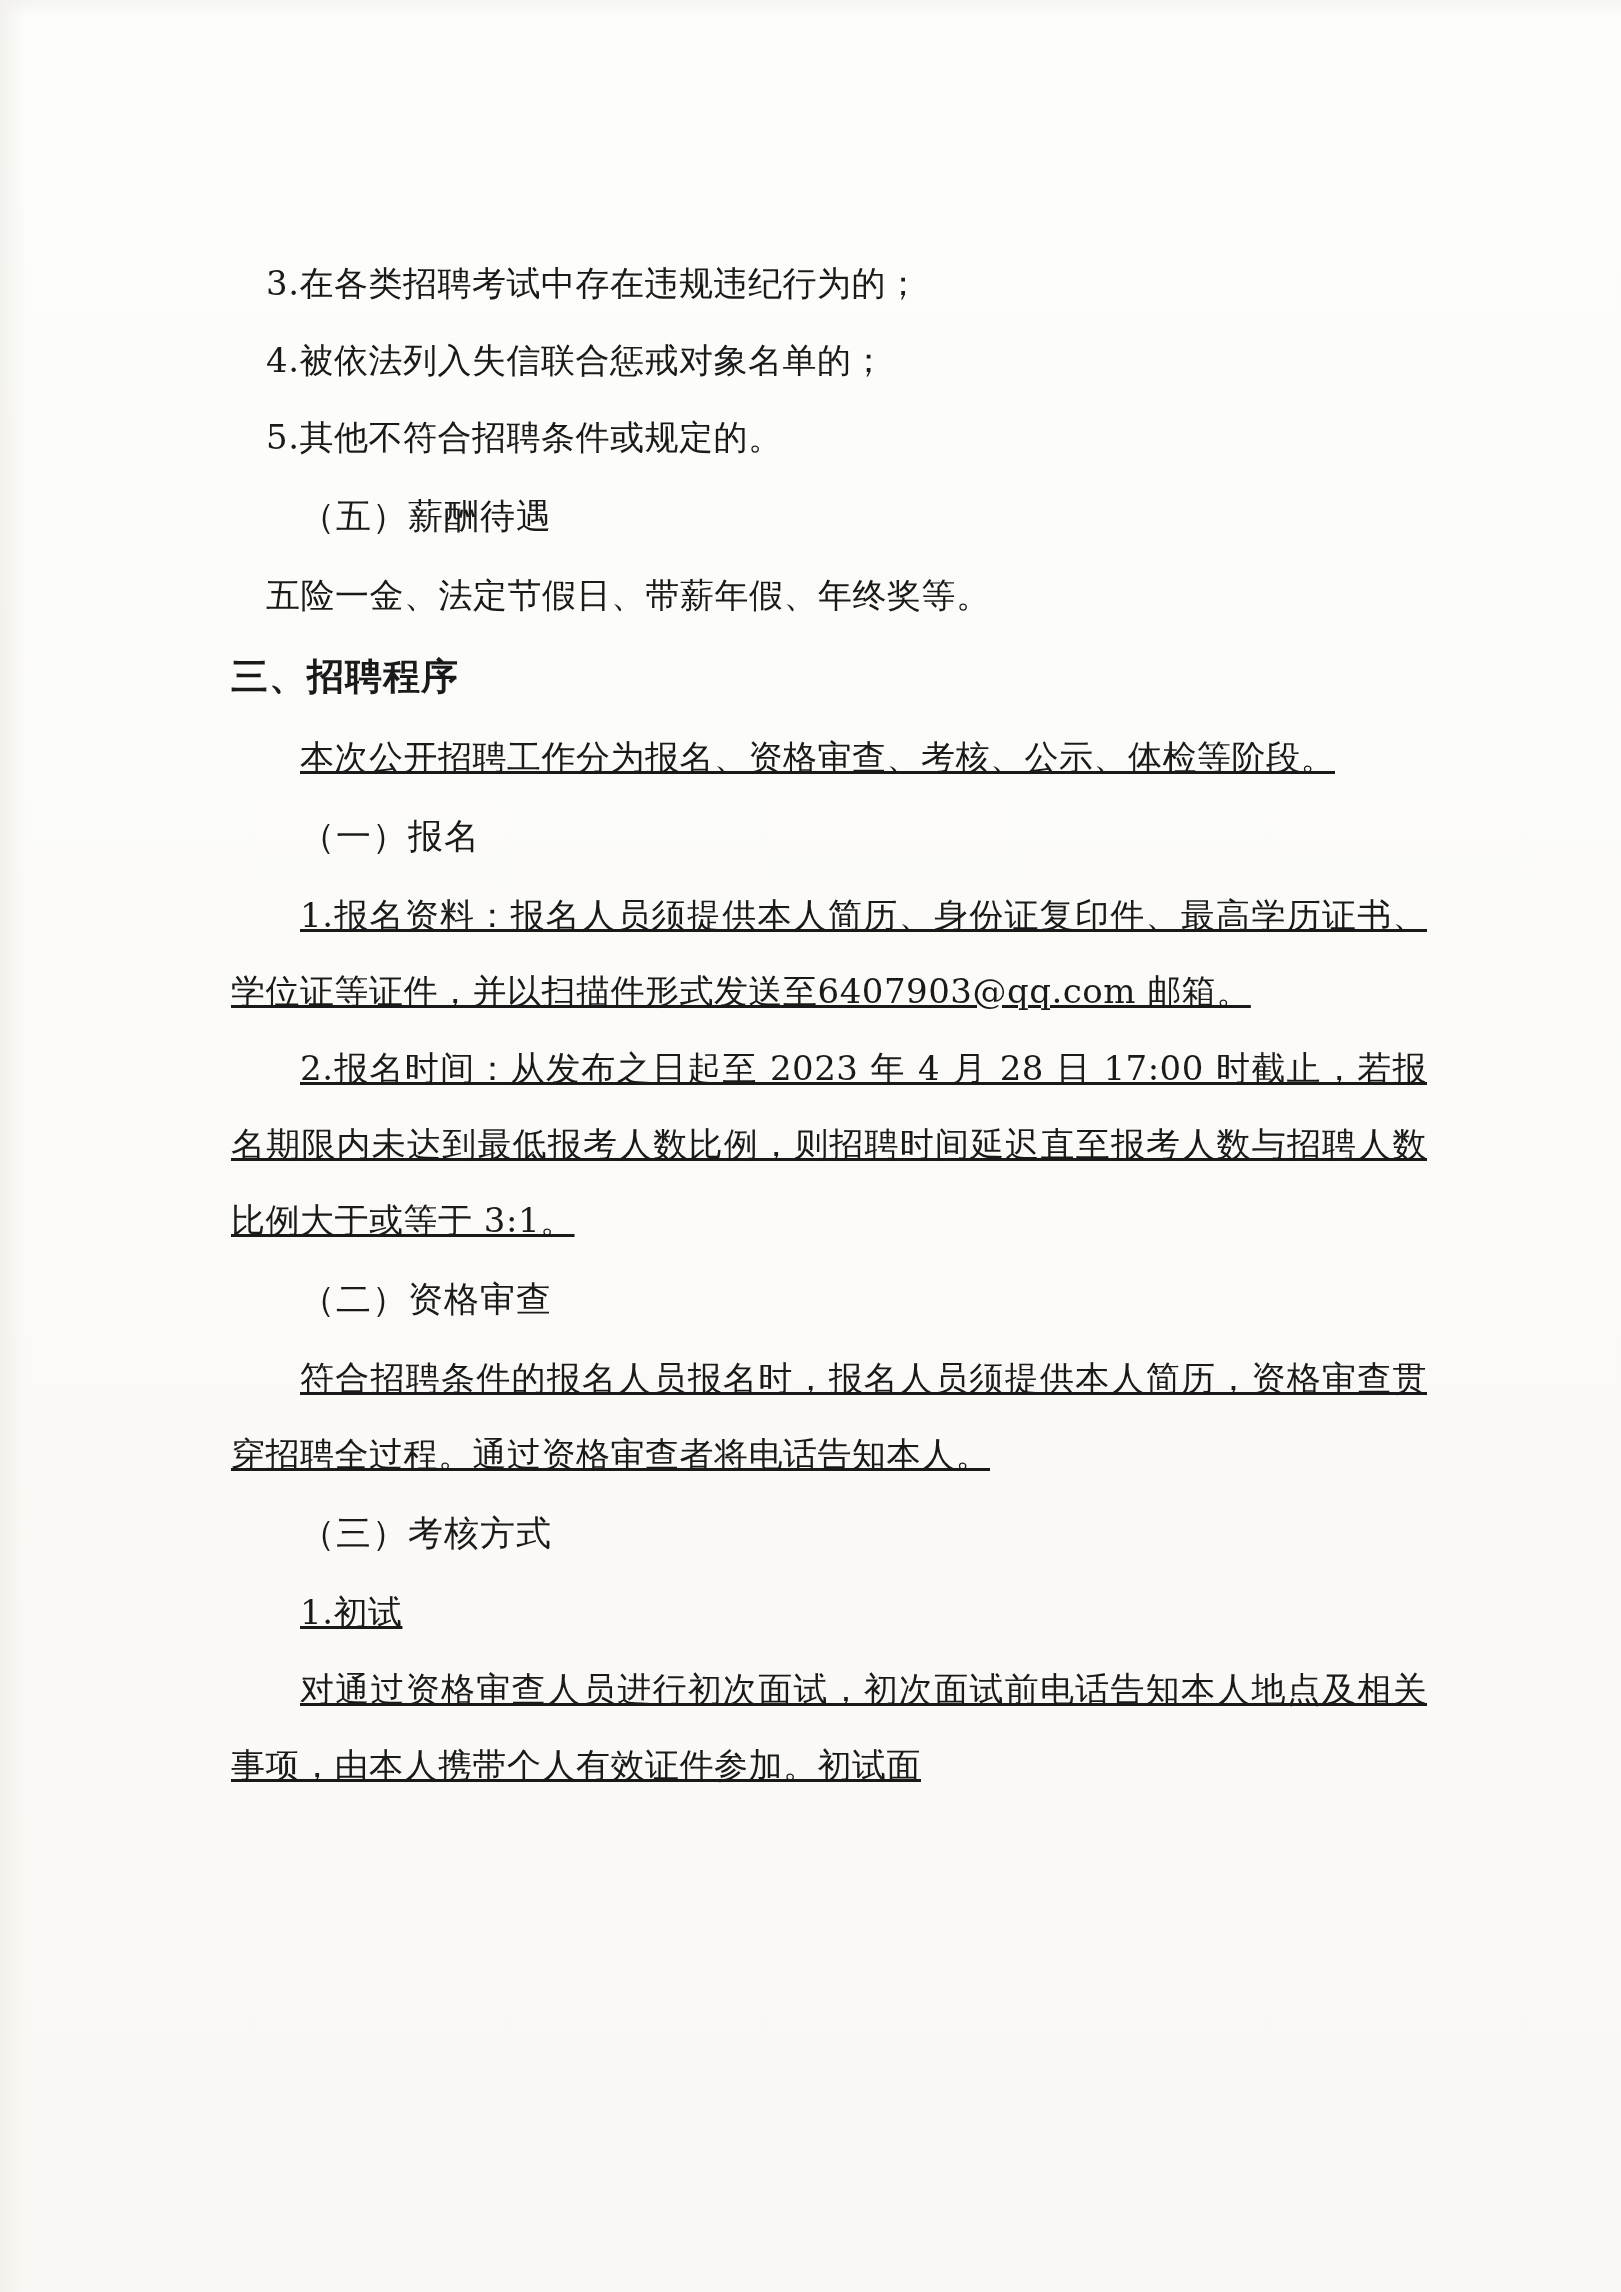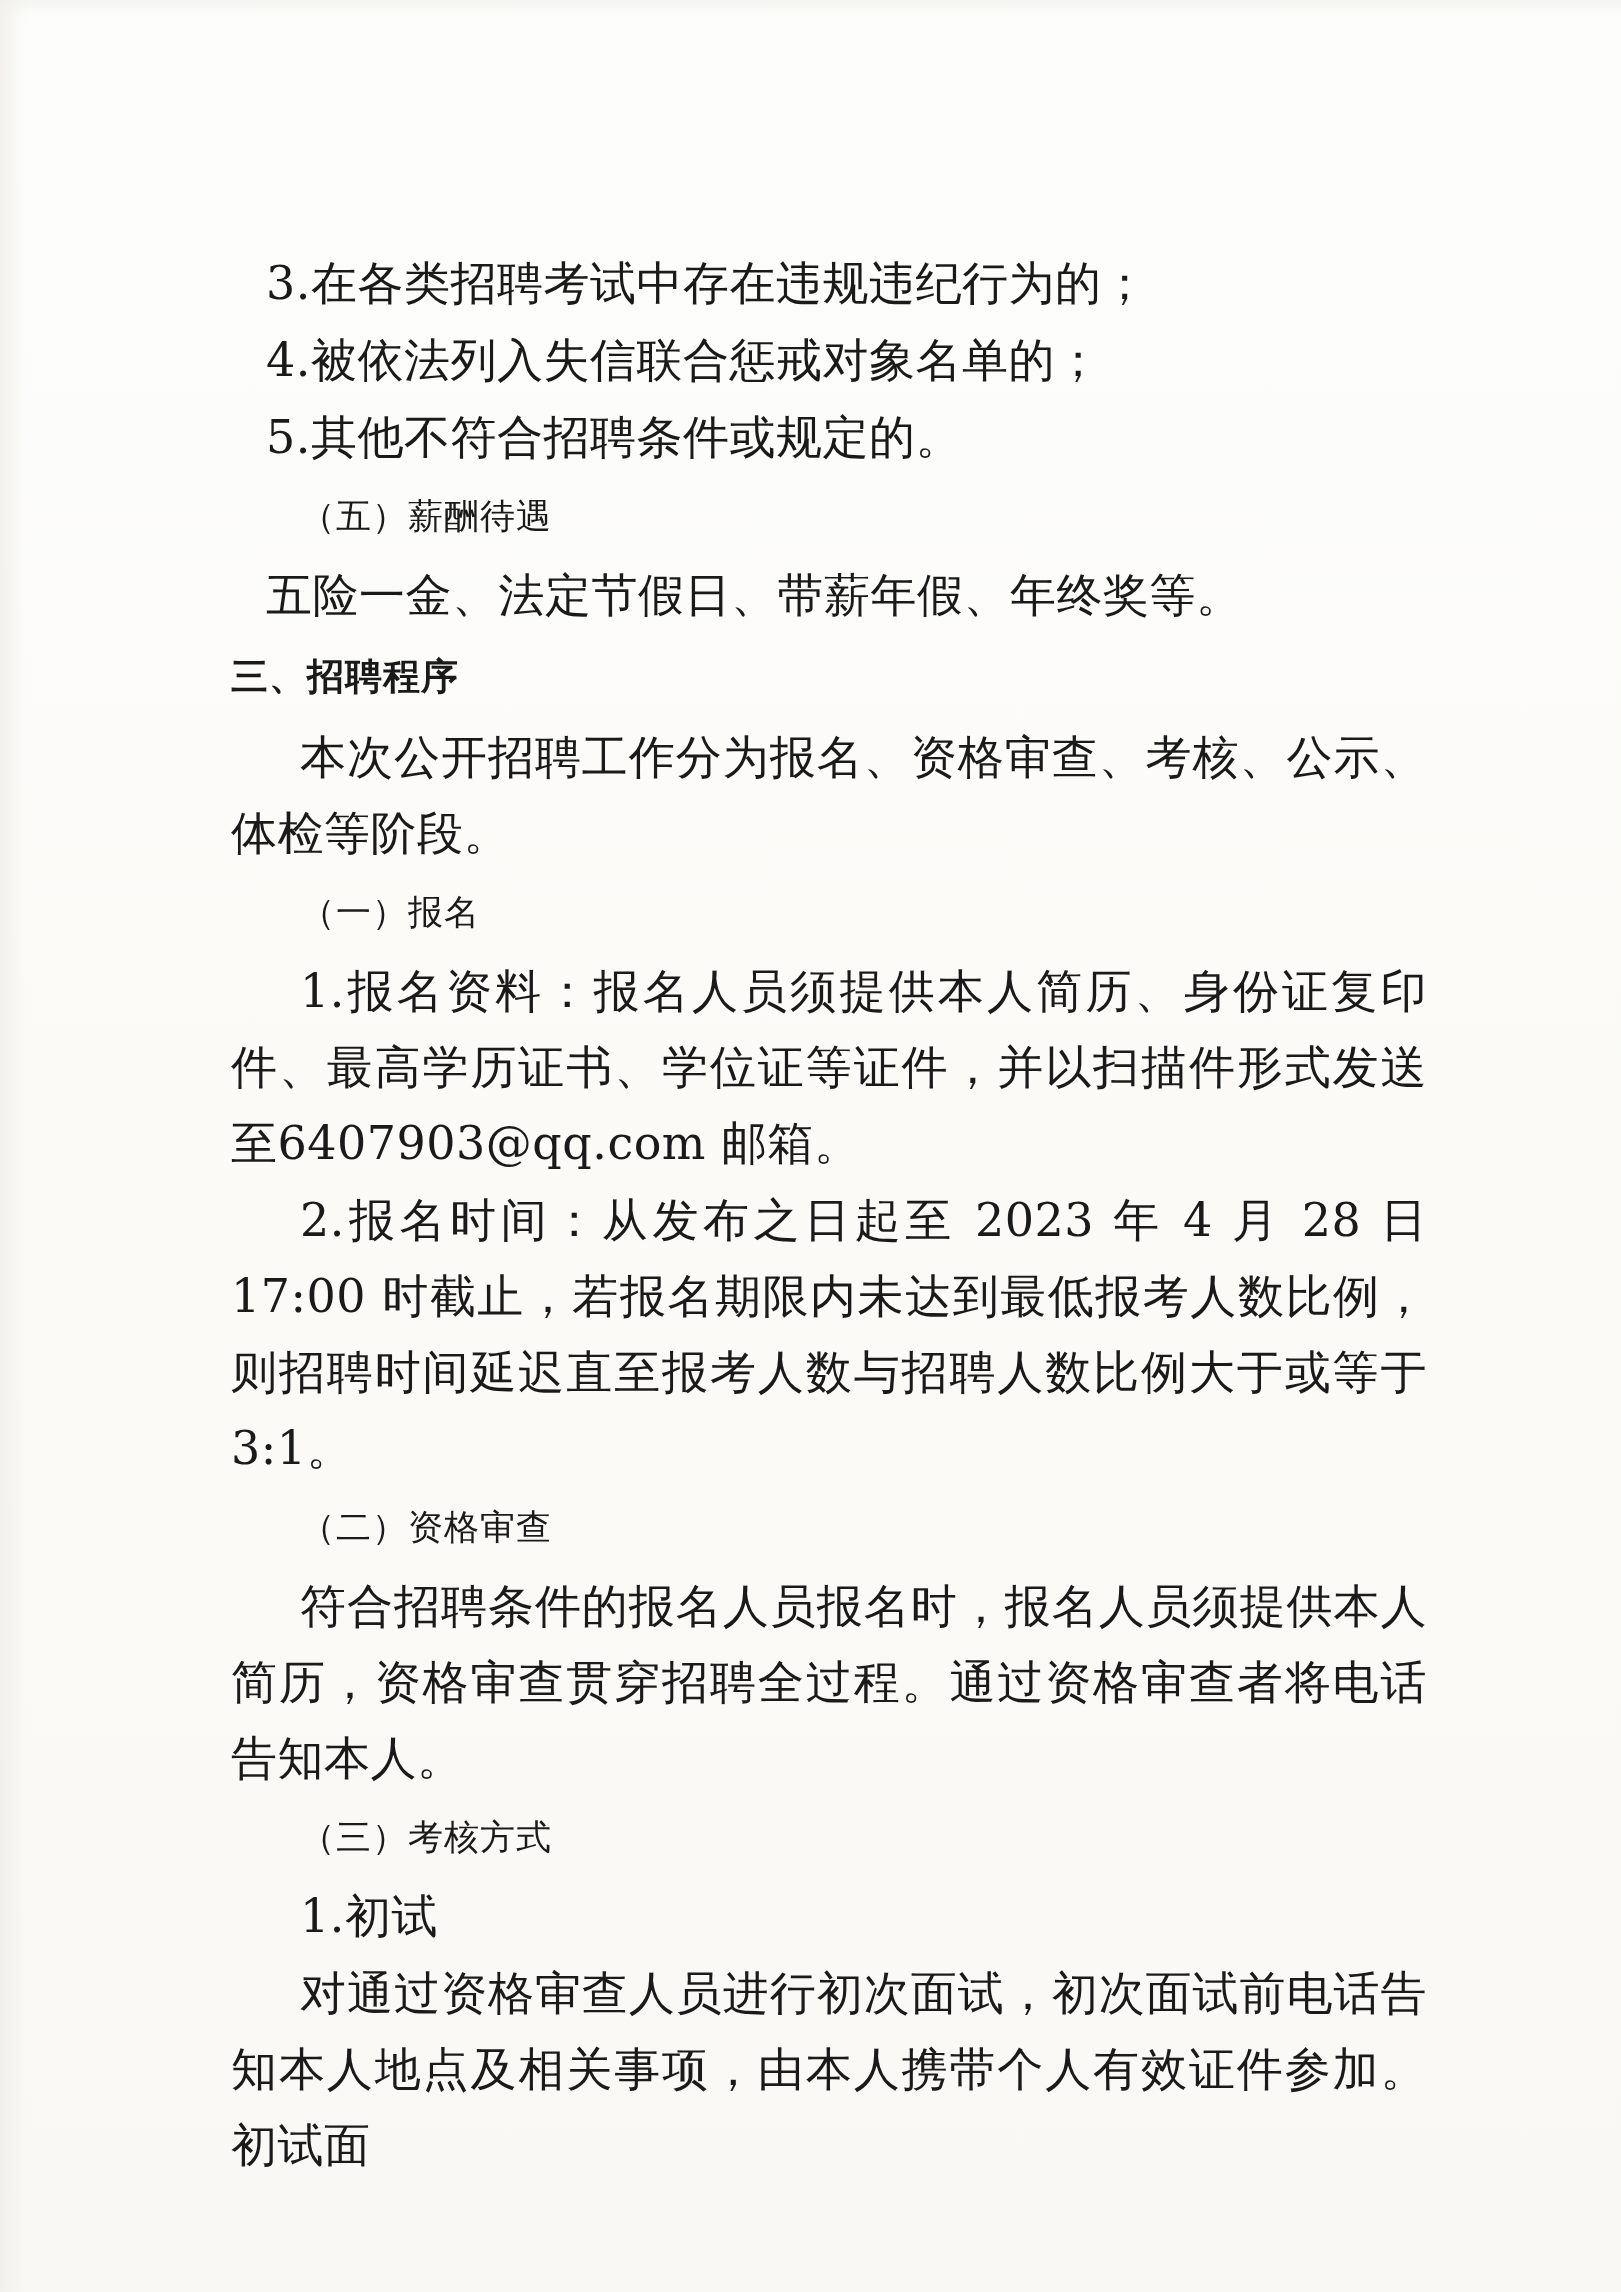--- a/index.html
+++ b/index.html
@@ -36,21 +36,21 @@
     opacity: .7;
   }
   .content {
     position: absolute;
     left: 231px;
     top: 245px;
     width: 1196px;
   }
   p {
     margin: 0 0 1px 0;
-    font-size: 46px;
+    font-size: 34px;
     line-height: 76px;
     letter-spacing: 0.5px;
     text-align: justify;
     text-justify: inter-ideograph;
   }
   .indent {
     text-indent: 69px;
   }
   .indent-small {
     text-indent: 35px;
@@ -64,20 +64,21 @@
   }
   .heading-main {
     font-weight: bold;
     font-size: 37px;
     line-height: 84px;
     letter-spacing: 1px;
   }
   .justify-stretch {
     text-align: justify;
     text-justify: inter-ideograph;
+    text-decoration: underline;
   }
 </style>
 </head>
 <body>
 
 <div class="page">
   <div class="paper-edge-left"></div>
   <div class="paper-edge-top"></div>
 
   <div class="content">

